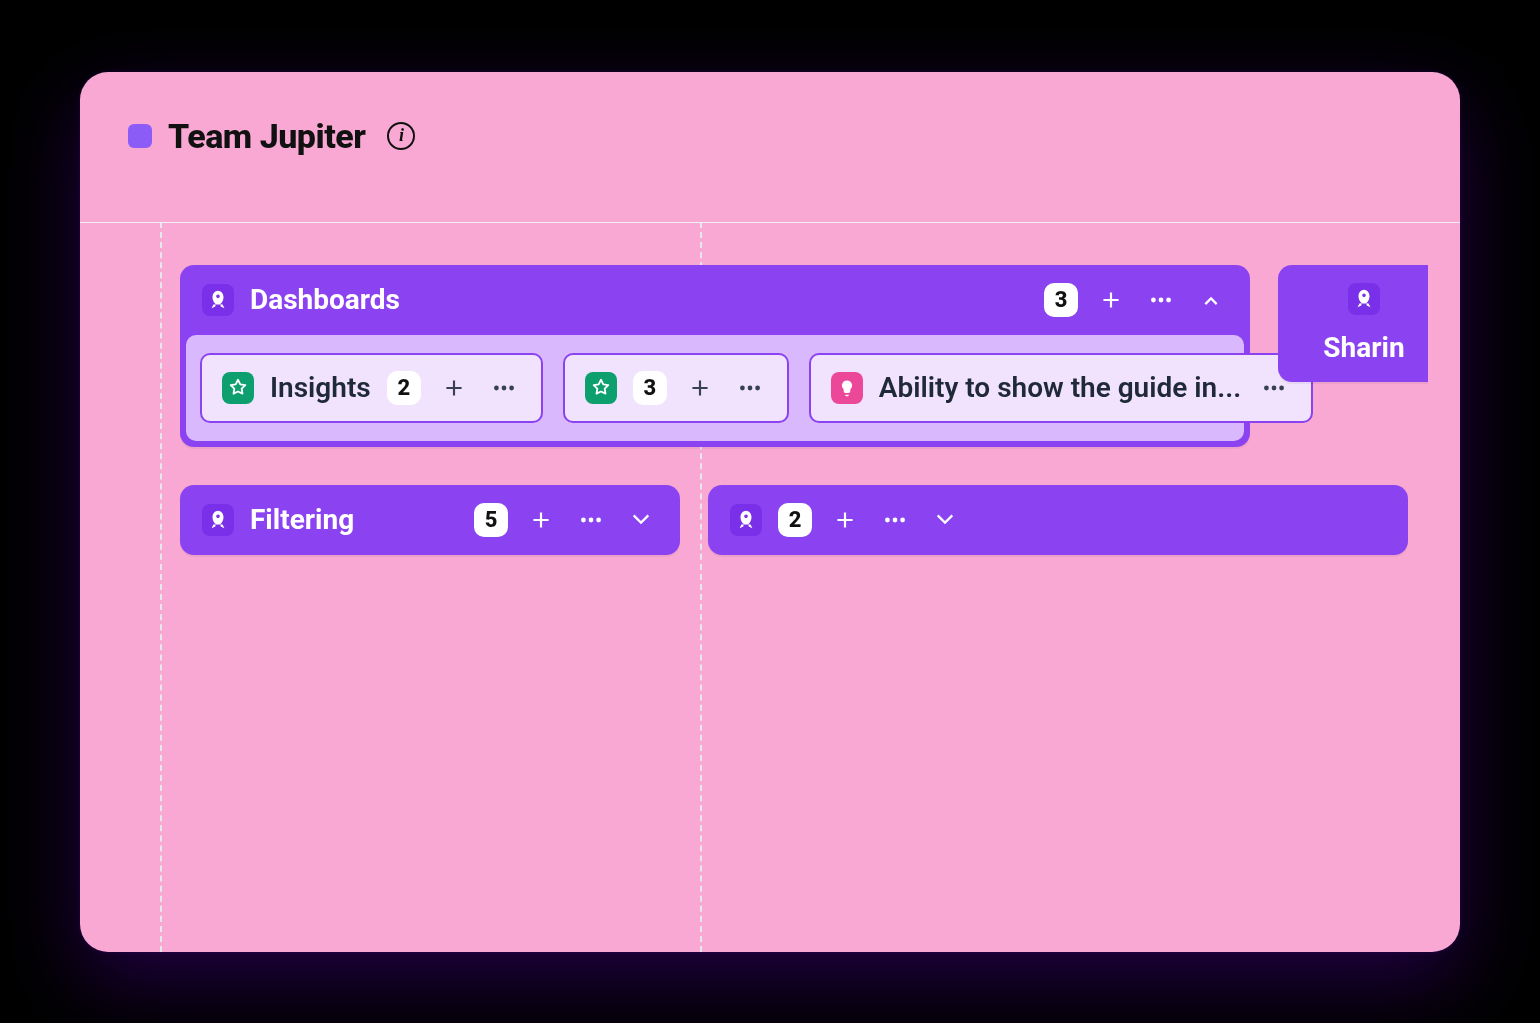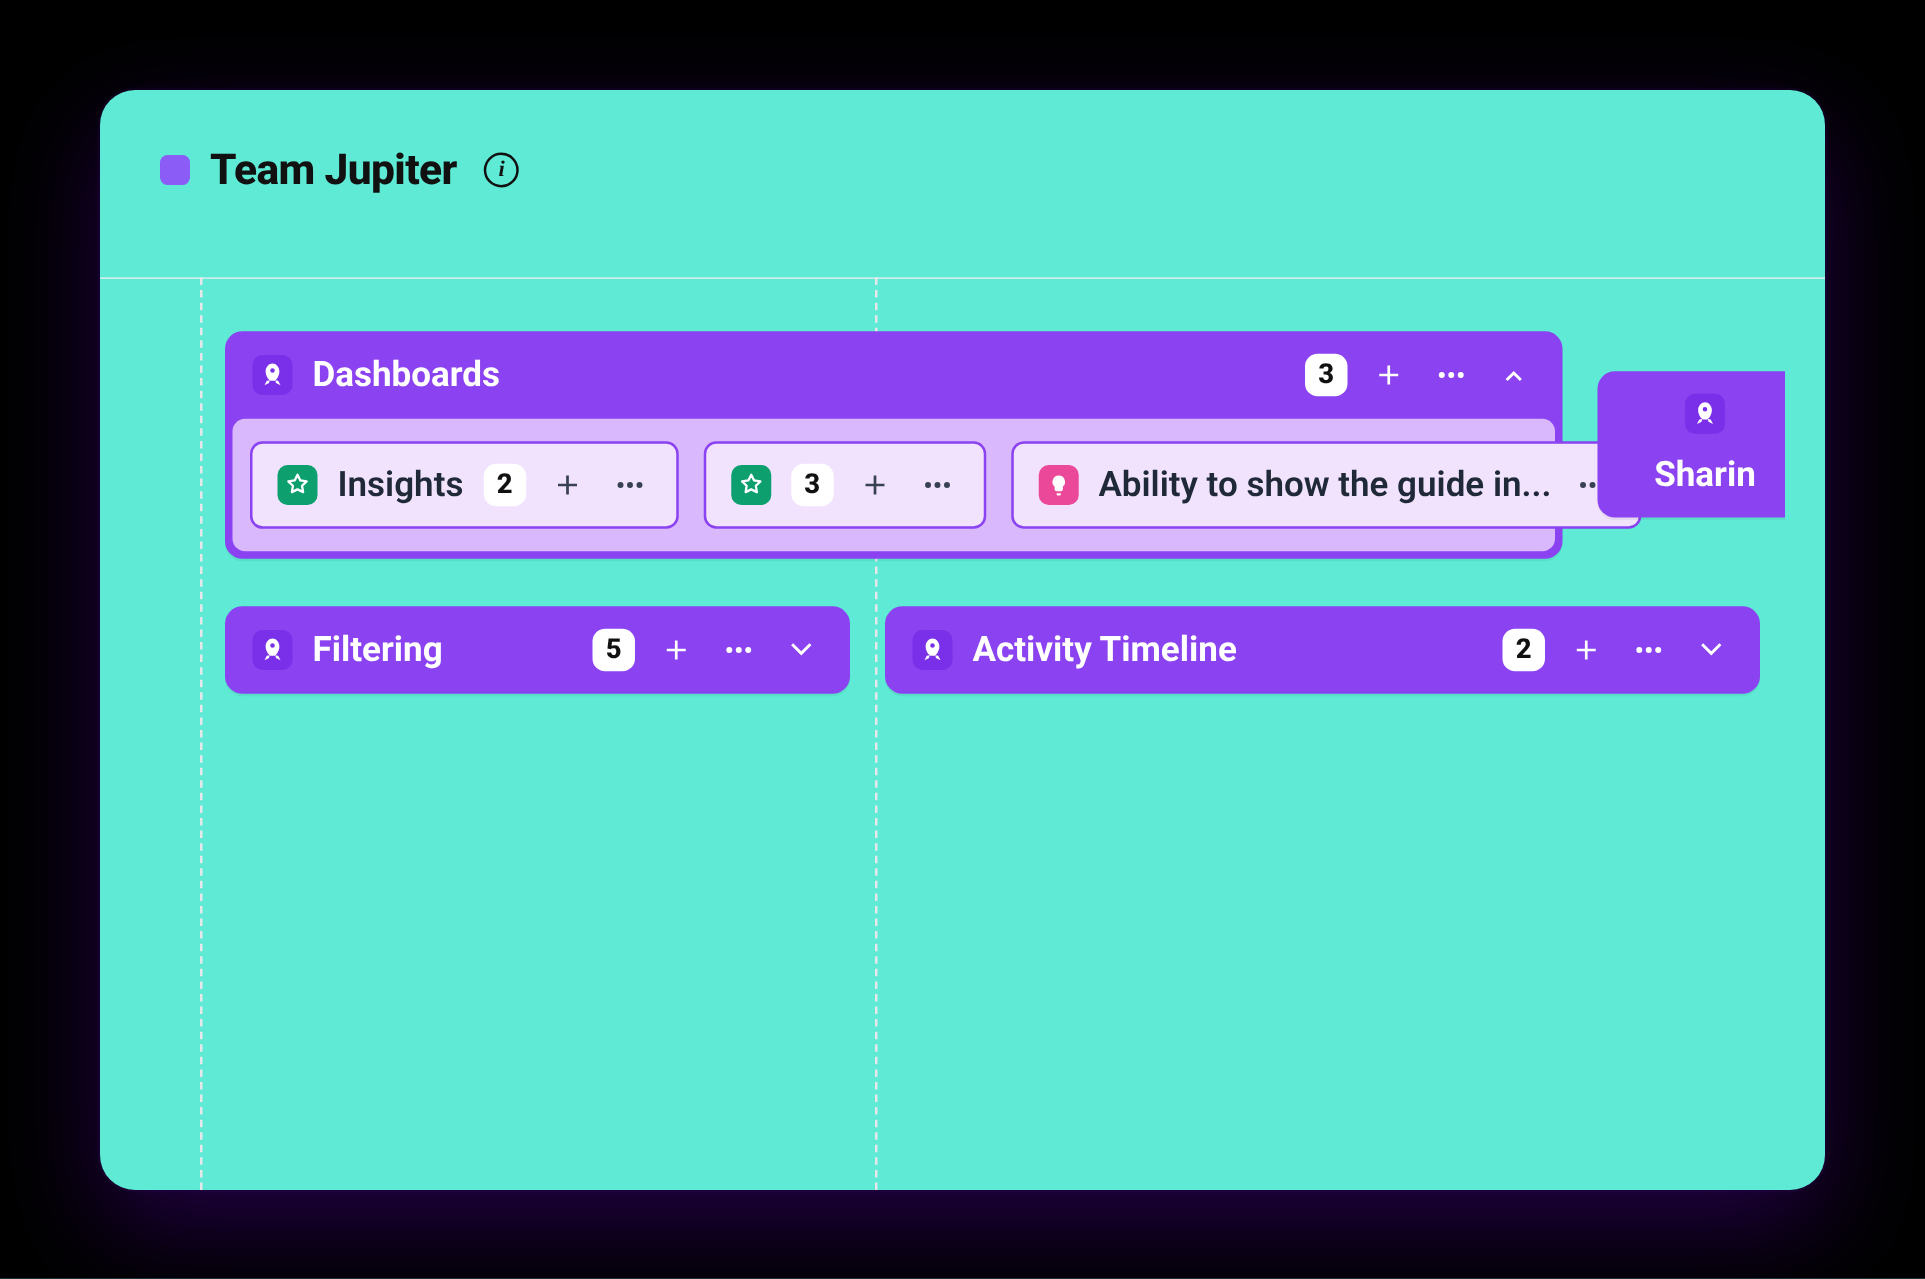--- a/index.html
+++ b/index.html
@@ -13,21 +13,21 @@
     justify-content: center;
   }
   .stage {
     width: 1380px;
     height: 880px;
     position: relative;
   }
   .panel {
     position: absolute;
     inset: 0;
-    background: #5eead4;
+    background: #f9a8d4;
     border-radius: 28px;
     overflow: hidden;
     box-shadow: 0 30px 80px rgba(60,0,120,0.55), 0 0 0 2px rgba(60,0,120,0.15);
   }
 
   
   .guides {
     position: absolute;
     left: 80px; right: 0; top: 150px; bottom: 0;
     pointer-events: none;
@@ -80,21 +80,21 @@
     right: 0;
     bottom: 0;
     border-top: 1px solid #f1f1f4;
     padding: 42px 0 0 100px;
   }
 
   .row {
     display: flex;
     gap: 28px;
     margin-bottom: 38px;
-    align-items: center;
+    align-items: flex-start;
   }
 
   .card-col {
     background: #8B42F0;
     border-radius: 14px;
     color: #fff;
     box-shadow: 0 2px 0 rgba(0,0,0,0.05);
   }
   .card-col.collapsed { padding: 0; }
   .card-col .col-head {
@@ -376,21 +376,20 @@
           </div>
         </div>
 
         <div class="card-col collapsed col-activity">
           <div class="col-head">
             <div class="lead-icon">
               <svg width="22" height="22" viewBox="0 0 24 24">
                   <use href="#rocket"></use>
                 </svg>
             </div>
-            <div class="col-title">Activity Timeline</div>
             <div class="count-badge">2</div>
             <div class="icon-btn">
                 <svg width="26" height="26" viewBox="0 0 24 24">
                   <use href="#plus"></use>
                 </svg>
               </div>
             <div class="icon-btn">
                 <svg width="26" height="26" viewBox="0 0 24 24">
                   <use href="#dots"></use>
                 </svg>

